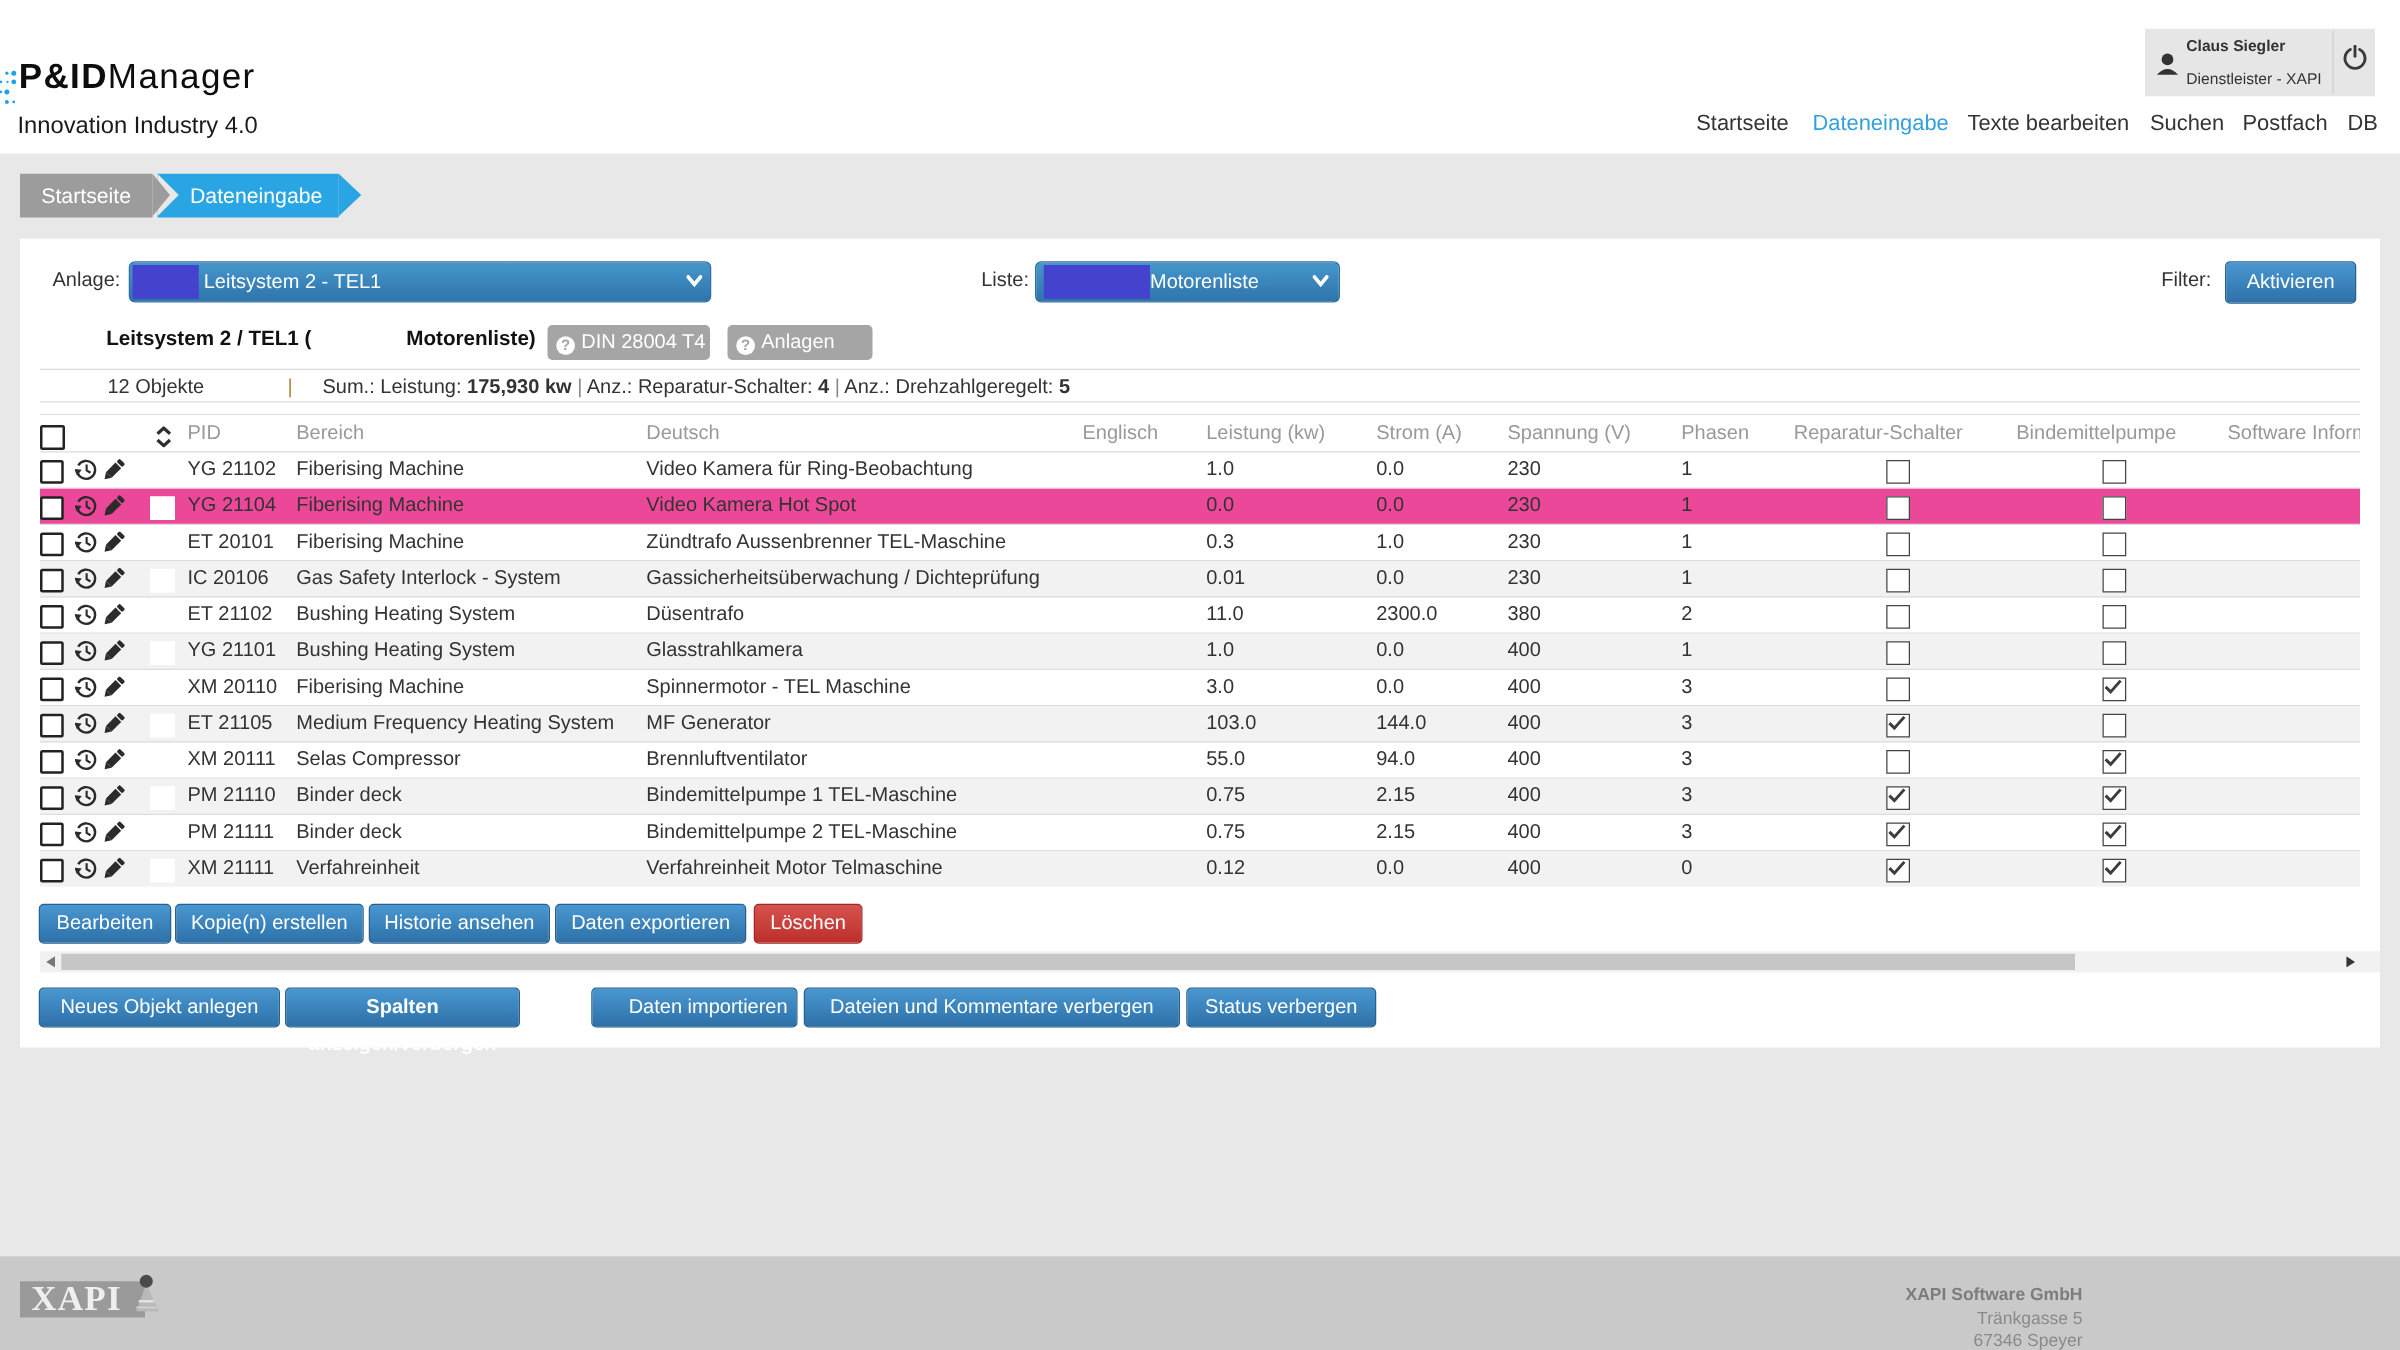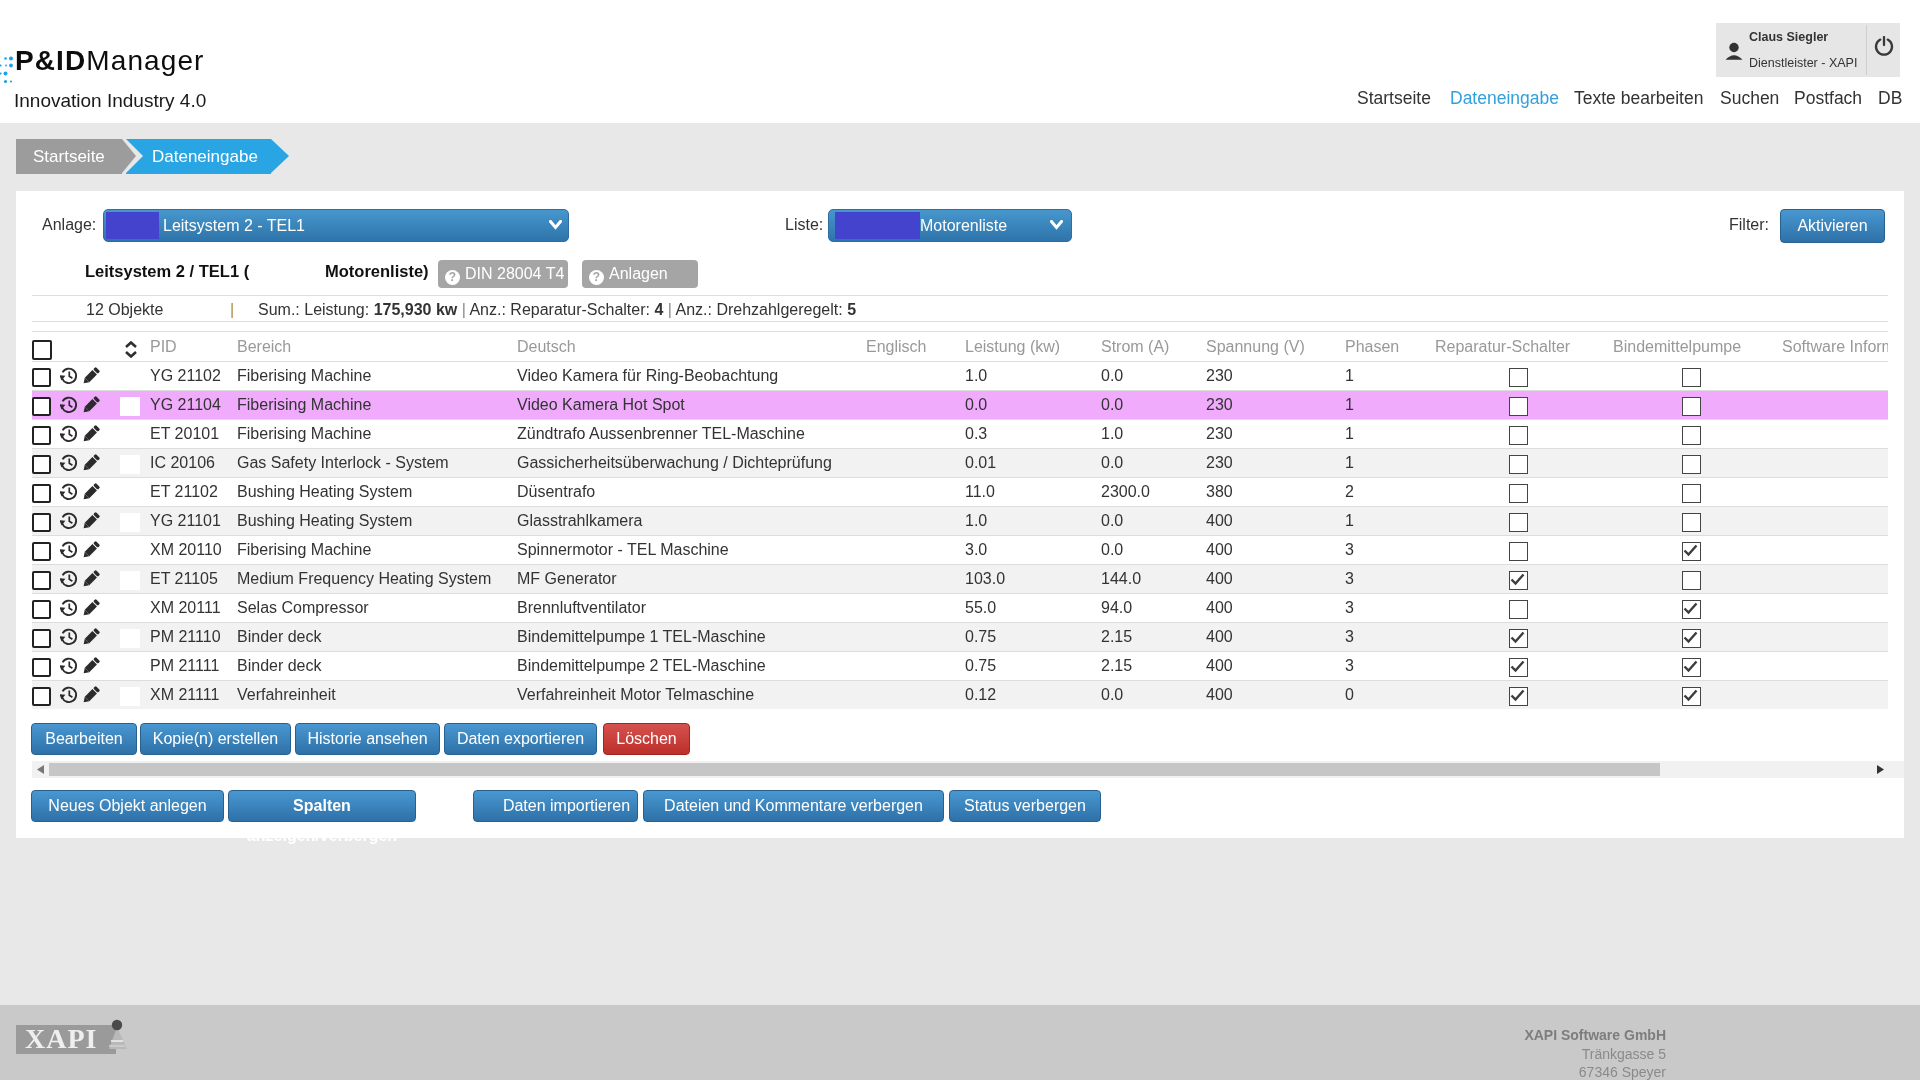--- a/index.html
+++ b/index.html
@@ -170,21 +170,21 @@
         <span class="c" style="left:118px">YG 21102</span>
         <span class="c" style="left:205px">Fiberising Machine</span>
         <span class="c" style="left:485px">Video Kamera für Ring-Beobachtung</span>
         <span class="c" style="left:933px">1.0</span>
         <span class="c" style="left:1069px">0.0</span>
         <span class="c" style="left:1174px">230</span>
         <span class="c" style="left:1313px">1</span>
         <span class="cbs" style="left:1477px;top:6px;"></span>
         <span class="cbs" style="left:1650px;top:6px;"></span>
       </div>
-      <div class="trow" style="top:60px;background:#f0abfc;">
+      <div class="trow" style="top:60px;background:#ec4899;">
         <span class="cb" style="left:0px;top:6px;"></span>
         <span style="position:absolute;left:28px;top:5px;"><svg width="18" height="18" viewBox="0 0 18 18">
             <path d="M2.6 5.4 A7.2 7.2 0 1 1 2.2 11.5" fill="none" stroke="#2b2b2b" stroke-width="1.9"></path>
             <path d="M-0.6 8.2 L5.4 8.8 L1.6 13.6 z" fill="#2b2b2b"></path>
             <path d="M9.3 4.6 L9.3 9.3 L12.4 11.2" fill="none" stroke="#2b2b2b" stroke-width="1.7"></path>
           </svg></span>
         <span style="position:absolute;left:49px;top:5px;"><svg width="19" height="19" viewBox="0 0 19 19">
             <g transform="rotate(45 9.5 9.5)">
               <rect x="6.3" y="3.6" width="6.4" height="10.8" fill="#2b2b2b"></rect>
               <rect x="6.3" y="-1" width="6.4" height="3.5" rx="1.3" fill="#2b2b2b"></rect>

